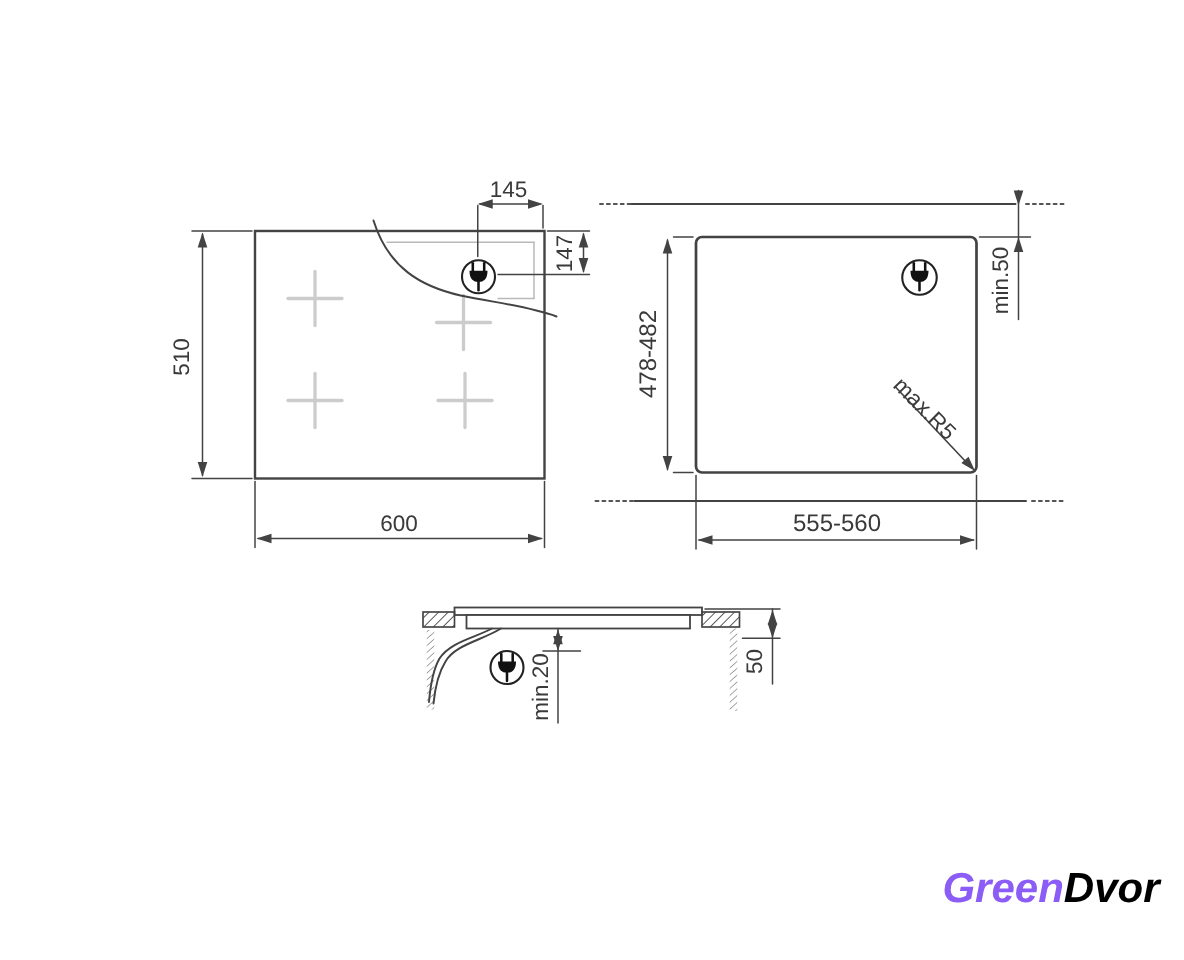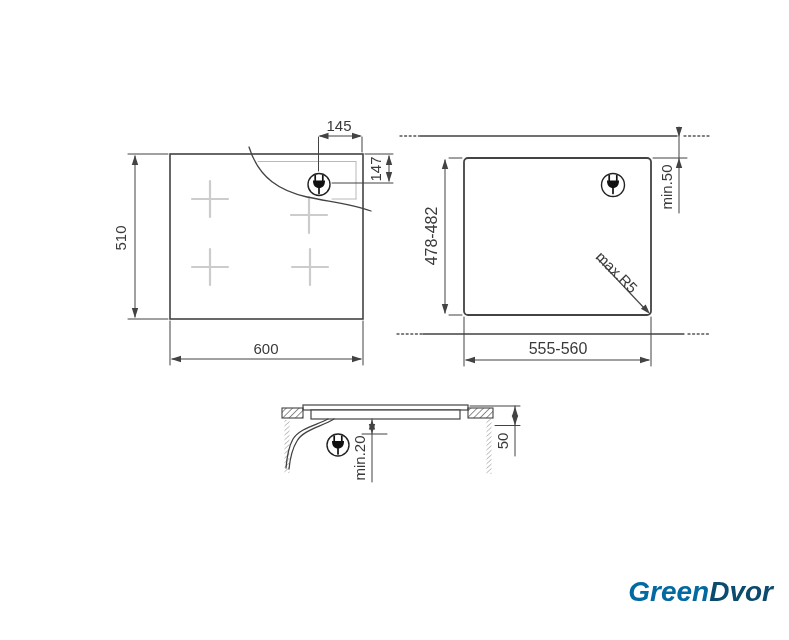--- a/index.html
+++ b/index.html
@@ -20,22 +20,22 @@
   .logo{
     position:absolute;
     top:576px;right:16px;
     font-family:"Liberation Sans", sans-serif;
     font-size:28px;
     font-weight:bold;
     font-style:italic;
     letter-spacing:0px;
     white-space:nowrap;
   }
-  .logo .g{color:#0369a1;}
-  .logo .d{color:#0c4a6e;}
+  .logo .g{color:#8b5cf6;}
+  .logo .d{color:#000000;}
 </style>
 </head>
 <body>
 
 <div class="stage">
 <svg width="789" height="640" viewBox="0 0 789 640">
   <defs>
     <pattern id="hatch" width="4.5" height="4.5" patternUnits="userSpaceOnUse" patternTransform="rotate(45)">
       <line x1="0" y1="0" x2="0" y2="4.5" stroke="#555" stroke-width="1.3"></line>
     </pattern>

